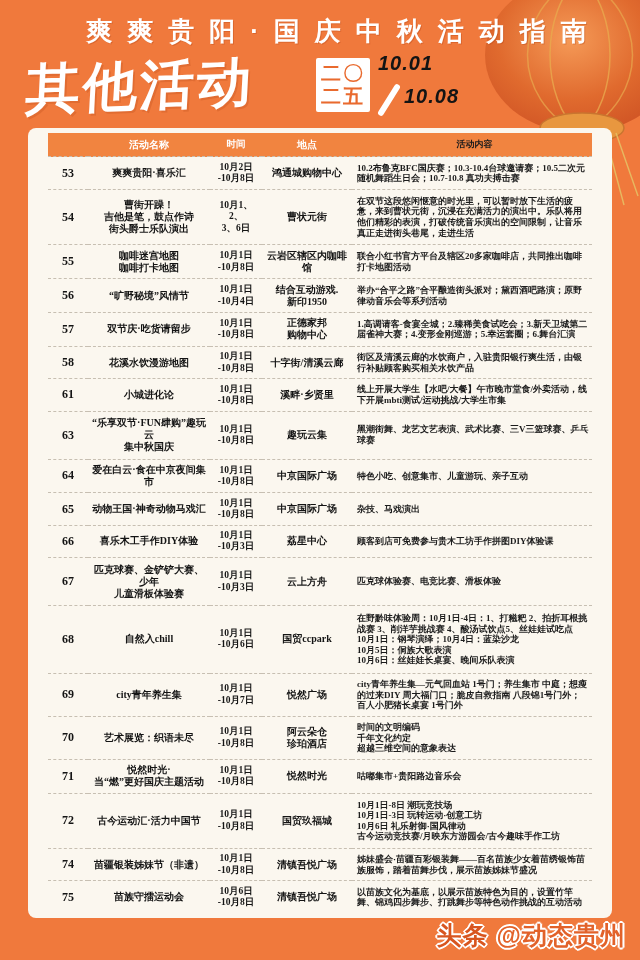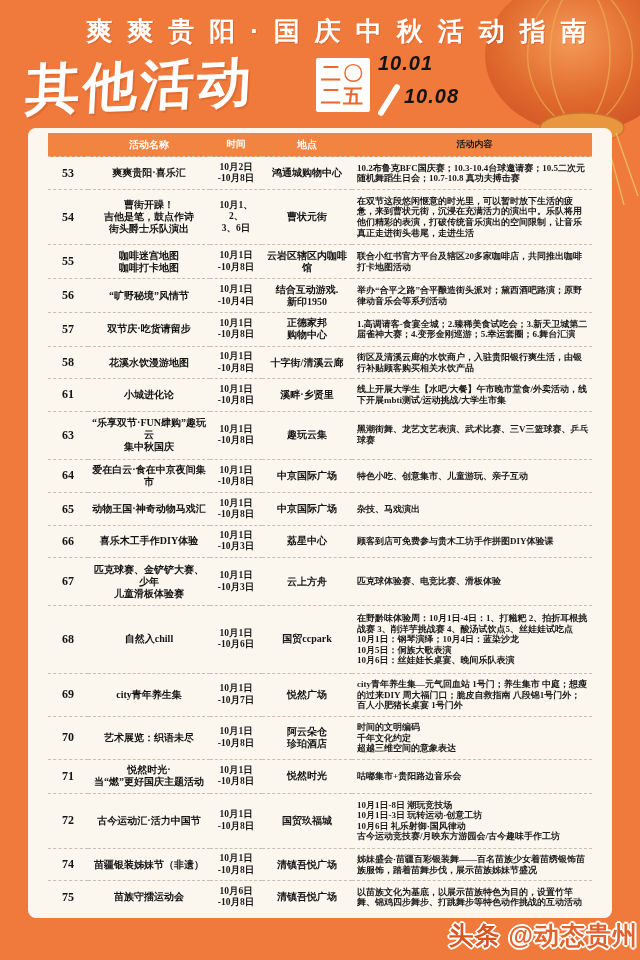--- a/index.html
+++ b/index.html
@@ -56,21 +56,21 @@
     border-top:1px dashed #C7BFB2;color:#141414;
   }
   .tr.first .td{border-top:none;}
   .c-no{width:40px;text-align:center;font-weight:800;font-size:12px;}
   .c-name{width:122px;text-align:center;font-weight:800;font-size:10px;line-height:1.2;white-space:pre-line;}
   .c-time{width:52px;text-align:center;font-weight:800;font-size:9.5px;line-height:1.2;white-space:pre-line;}
   .c-place{width:90px;text-align:center;font-weight:800;font-size:10px;line-height:1.2;white-space:pre-line;}
   .c-content{text-align:left;font-weight:600;font-size:9px;line-height:1.18;white-space:pre-line;color:#1c1c1c;padding-left:5px;}
   
   .watermark{
-    position:absolute;right:2px;bottom:8px;z-index:3;
+    position:absolute;right:14px;bottom:8px;z-index:3;
     font-size:25px;font-weight:800;letter-spacing:1px;color:#E2622A;
     text-shadow:-2px 0 0 #fff,2px 0 0 #fff,0 -2px 0 #fff,0 2px 0 #fff,
                 -1px -1px 0 #fff,1px 1px 0 #fff,-1px 1px 0 #fff,1px -1px 0 #fff;
     white-space:nowrap;
   }
   .watermark .brand{margin-right:8px;color:#D8551F;}
 </style>
 </head>
 <body>
 

